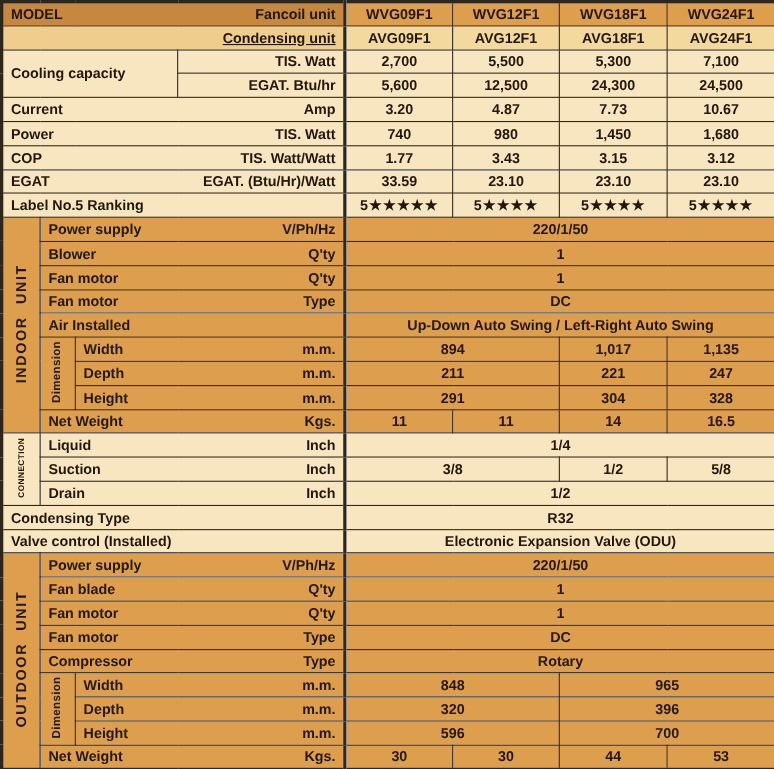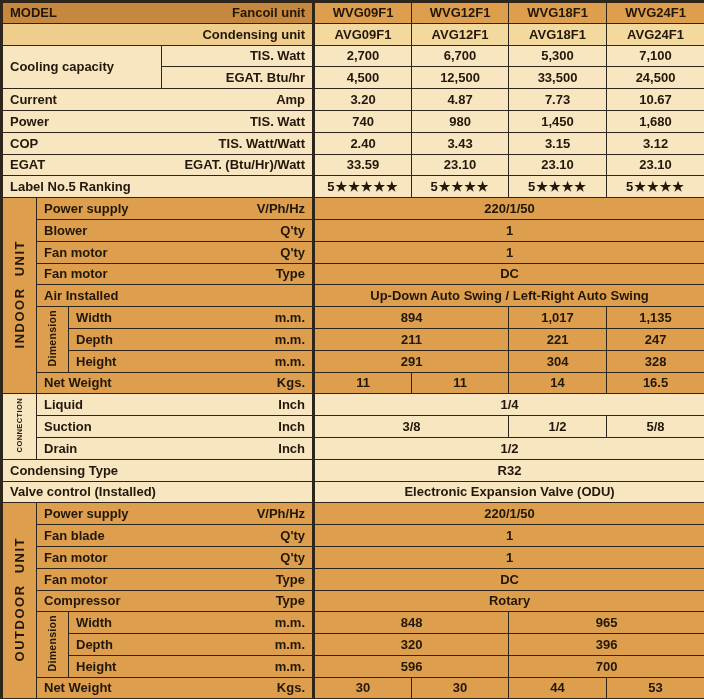--- a/index.html
+++ b/index.html
@@ -25,21 +25,21 @@
     border:1.5px solid var(--border);
     padding:0 7px;
     vertical-align:middle;
     overflow:hidden;white-space:nowrap;
     box-sizing:border-box;
   }
   td.c{text-align:center;padding:0 2px;}
   td.r{text-align:right;}
   .lr{display:flex;justify-content:space-between;align-items:center;width:100%;}
   .bg-dark{background:var(--dark);}
-  .bg-tan1{background:var(--tan1);}
+  .bg-tan1{background:var(--tan1);text-decoration:underline;}
   .bg-tan2{background:var(--tan2);}
   .bg-cream{background:var(--cream);}
   .bg-orange{background:var(--orange);}
   .thickR{border-right-width:3px;}
   .thickL{border-left-width:3px;}
   td.vlabel{padding:0;text-align:center;}
   .vtext{
     display:inline-block;
     writing-mode:vertical-rl;
     transform:rotate(180deg);
@@ -85,29 +85,29 @@
     <td class="bg-tan2 c thickL">AVG09F1</td>
     <td class="bg-tan2 c">AVG12F1</td>
     <td class="bg-tan2 c">AVG18F1</td>
     <td class="bg-tan2 c">AVG24F1</td>
   </tr>
 
   <tr>
     <td class="bg-cream" colspan="3" rowspan="2">Cooling capacity</td>
     <td class="bg-cream r thickR">TIS. Watt</td>
     <td class="bg-cream c thickL">2,700</td>
-    <td class="bg-cream c">6,700</td>
+    <td class="bg-cream c">5,500</td>
     <td class="bg-cream c">5,300</td>
     <td class="bg-cream c">7,100</td>
   </tr>
   <tr>
     <td class="bg-cream r thickR">EGAT. Btu/hr</td>
-    <td class="bg-cream c thickL">4,500</td>
+    <td class="bg-cream c thickL">5,600</td>
     <td class="bg-cream c">12,500</td>
-    <td class="bg-cream c">33,500</td>
+    <td class="bg-cream c">24,300</td>
     <td class="bg-cream c">24,500</td>
   </tr>
 
   <tr>
     <td class="bg-cream thickR" colspan="4">
       <div class="lr">
         <span>Current</span>
         <span>Amp</span>
       </div>
     </td>
@@ -130,21 +130,21 @@
     <td class="bg-cream c">1,680</td>
   </tr>
 
   <tr>
     <td class="bg-cream thickR" colspan="4">
       <div class="lr">
         <span>COP</span>
         <span>TIS. Watt/Watt</span>
       </div>
     </td>
-    <td class="bg-cream c thickL">2.40</td>
+    <td class="bg-cream c thickL">1.77</td>
     <td class="bg-cream c">3.43</td>
     <td class="bg-cream c">3.15</td>
     <td class="bg-cream c">3.12</td>
   </tr>
 
   <tr>
     <td class="bg-cream thickR" colspan="4">
       <div class="lr">
         <span>EGAT</span>
         <span>EGAT. (Btu/Hr)/Watt</span>

